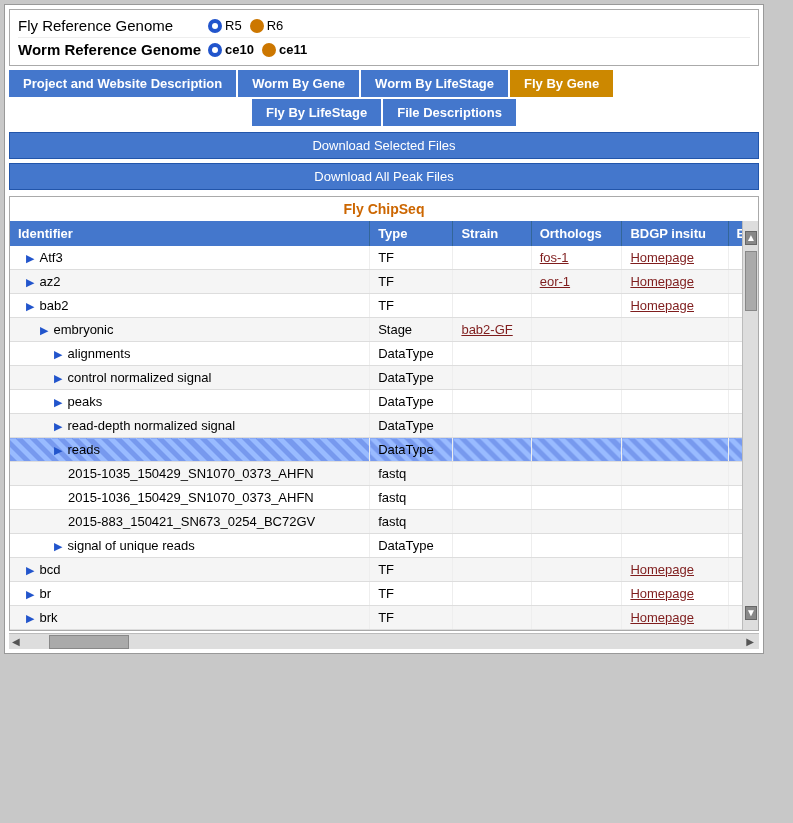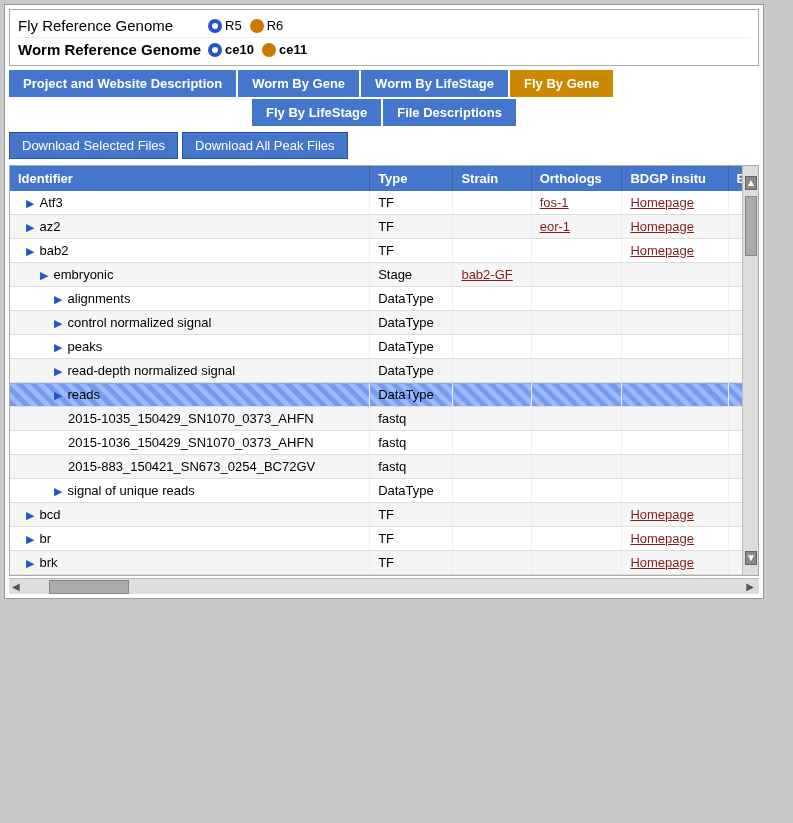--- a/index.html
+++ b/index.html
@@ -87,20 +87,21 @@
       font-size: 13px;
       font-weight: bold;
       color: #fff;
     }
     .tab-btn.blue { background: #4477cc; }
     .tab-btn.orange { background: #cc8800; }
     .action-row {
       display: flex;
       gap: 4px;
       margin-bottom: 6px;
+      flex-direction: column;
     }
     .action-btn {
       padding: 5px 12px;
       border: 1px solid #2255aa;
       background: #4477cc;
       color: #fff;
       font-size: 13px;
       cursor: pointer;
     }
     .table-wrapper {
@@ -226,20 +227,21 @@
     <button class="tab-btn blue">Fly By LifeStage</button>
     <button class="tab-btn blue">File Descriptions</button>
   </div>
 
   <div class="action-row">
     <button class="action-btn">Download Selected Files</button>
     <button class="action-btn">Download All Peak Files</button>
   </div>
 
   <div class="table-wrapper">
+    <div class="table-title">Fly ChipSeq</div>
     <div style="position:relative; overflow:hidden;">
       <table>
         <thead>
           <tr>
             <th>Identifier</th>
             <th>Type</th>
             <th>Strain</th>
             <th>Orthologs</th>
             <th>BDGP insitu</th>
             <th>E</th>

